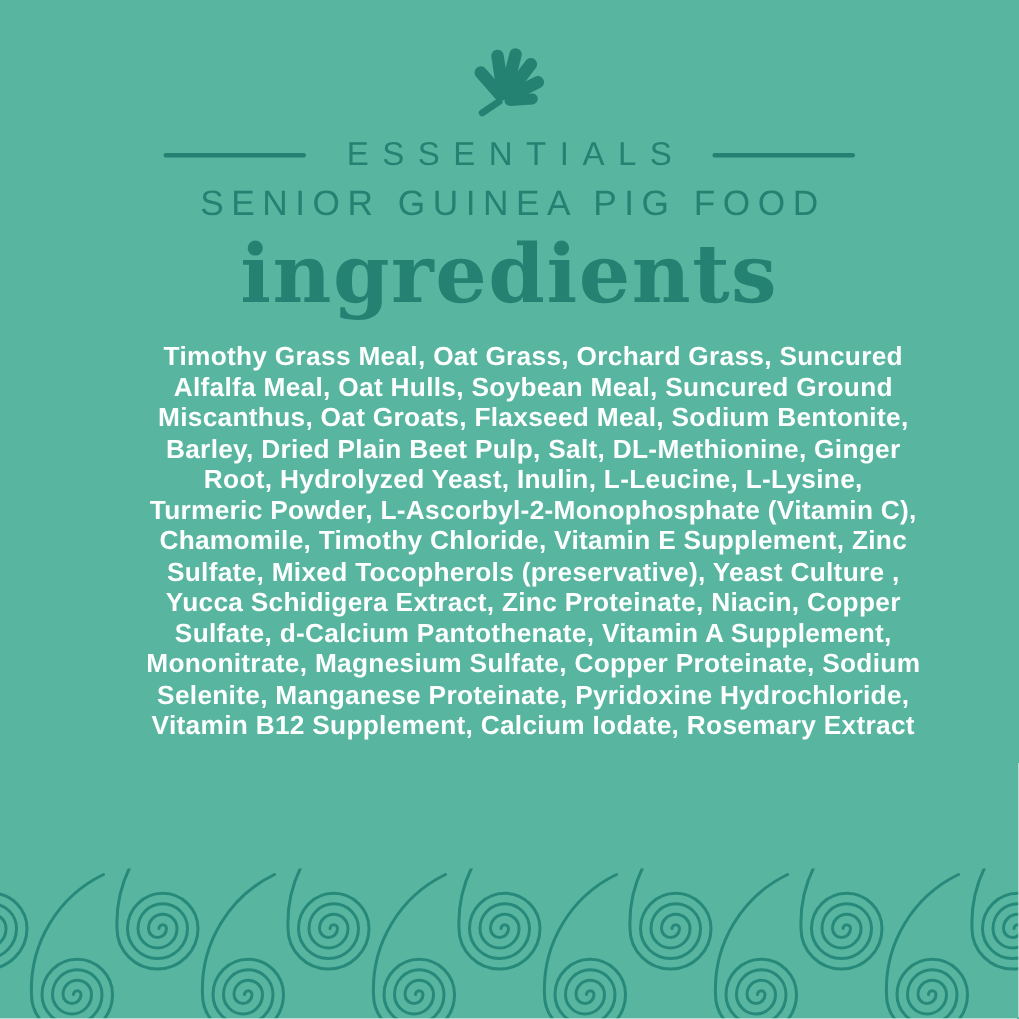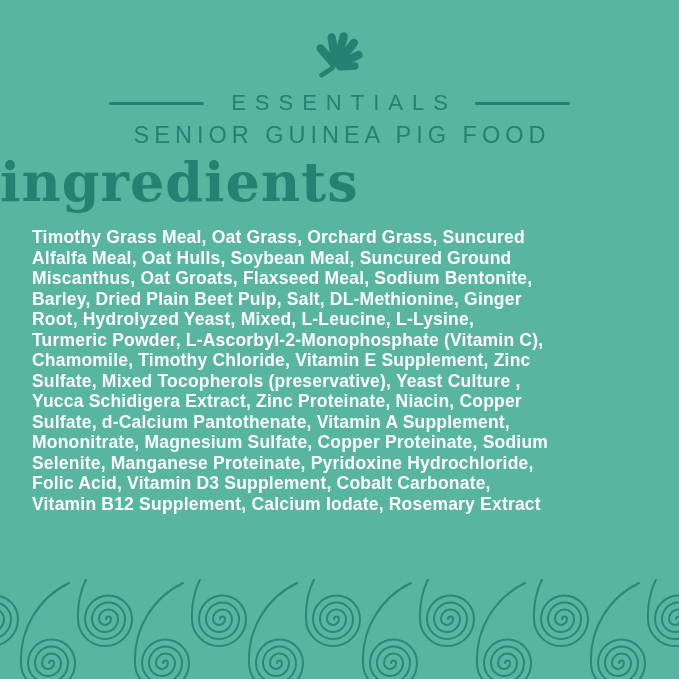--- a/index.html
+++ b/index.html
@@ -53,31 +53,31 @@
     color: #238272;
     font-size: 23.5px;
     font-weight: 400;
     letter-spacing: 5px;
     text-indent: 5px;
     line-height: 28px;
     white-space: nowrap;
   }
   .section-title {
     margin-top: 2px;
-    text-align: left;
+    text-align: center;
     color: #238272;
     font-family: "DejaVu Serif", serif;
     font-size: 54px;
     font-weight: 700;
     line-height: 62px;
     letter-spacing: 1px;
   }
   .ingredients {
     margin-top: 14px;
-    text-align: left;
+    text-align: center;
     color: #FDFFFE;
     font-size: 17.5px;
     font-weight: 700;
     line-height: 20.5px;
     letter-spacing: 0.2px;
     padding-left: 32px;
   }
   .ingredients .line {
     white-space: nowrap;
   }
@@ -117,29 +117,28 @@
 
   <div class="product-line">SENIOR GUINEA PIG FOOD</div>
 
   <div class="section-title">ingredients</div>
 
   <div class="ingredients">
     <div class="line">Timothy Grass Meal, Oat Grass, Orchard Grass, Suncured</div>
     <div class="line">Alfalfa Meal, Oat Hulls, Soybean Meal, Suncured Ground</div>
     <div class="line">Miscanthus, Oat Groats, Flaxseed Meal, Sodium Bentonite,</div>
     <div class="line">Barley, Dried Plain Beet Pulp, Salt, DL-Methionine, Ginger</div>
-    <div class="line">Root, Hydrolyzed Yeast, Mixed, L-Leucine, L-Lysine,</div>
+    <div class="line">Root, Hydrolyzed Yeast, Inulin, L-Leucine, L-Lysine,</div>
     <div class="line">Turmeric Powder, L-Ascorbyl-2-Monophosphate (Vitamin C),</div>
     <div class="line">Chamomile, Timothy Chloride, Vitamin E Supplement, Zinc</div>
     <div class="line">Sulfate, Mixed Tocopherols (preservative), Yeast Culture ,</div>
     <div class="line">Yucca Schidigera Extract, Zinc Proteinate, Niacin, Copper</div>
     <div class="line">Sulfate, d-Calcium Pantothenate, Vitamin A Supplement,</div>
     <div class="line">Mononitrate, Magnesium Sulfate, Copper Proteinate, Sodium</div>
     <div class="line">Selenite, Manganese Proteinate, Pyridoxine Hydrochloride,</div>
-    <div class="line">Folic Acid, Vitamin D3 Supplement, Cobalt Carbonate,</div>
     <div class="line">Vitamin B12 Supplement, Calcium Iodate, Rosemary Extract</div>
   </div>
 
   <svg class="swirl-band" viewBox="0 0 679 100">
     <defs>
       <g id="swirl">
         <path d="M0 0
                  a2.5 2.5 0 0 1 5 0
                  a6 6 0 0 1 -12 0
                  a9.5 9.5 0 0 1 19 0

